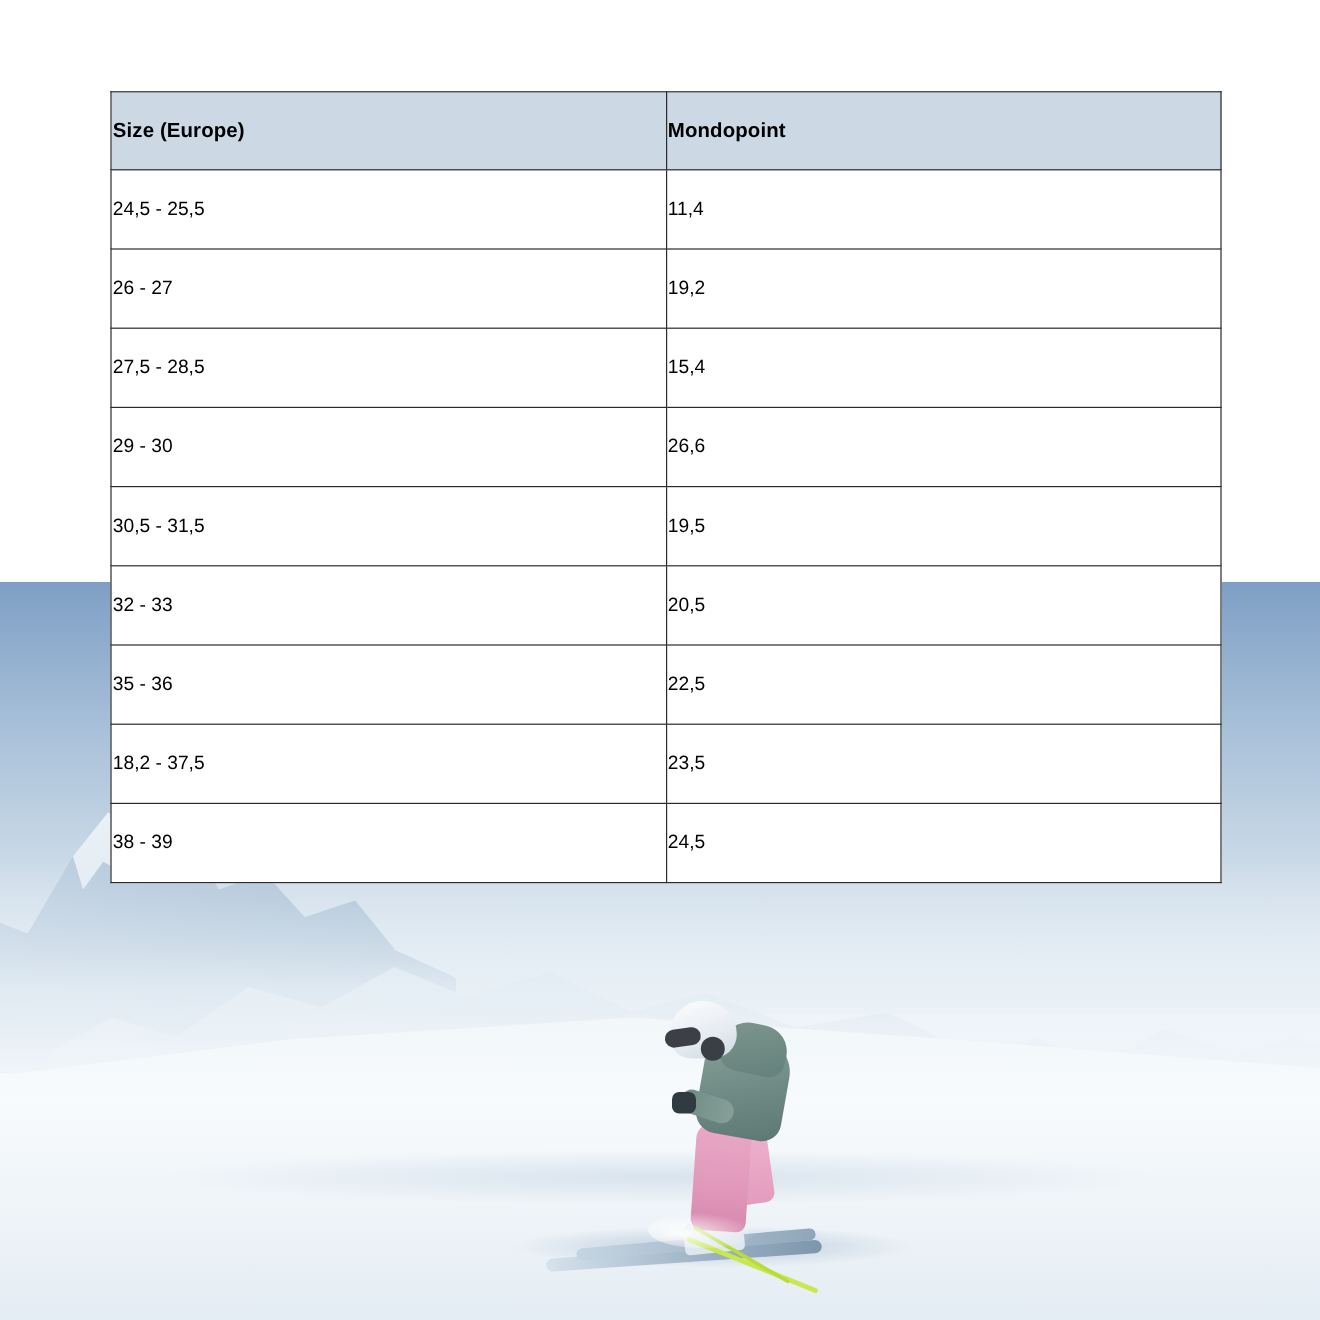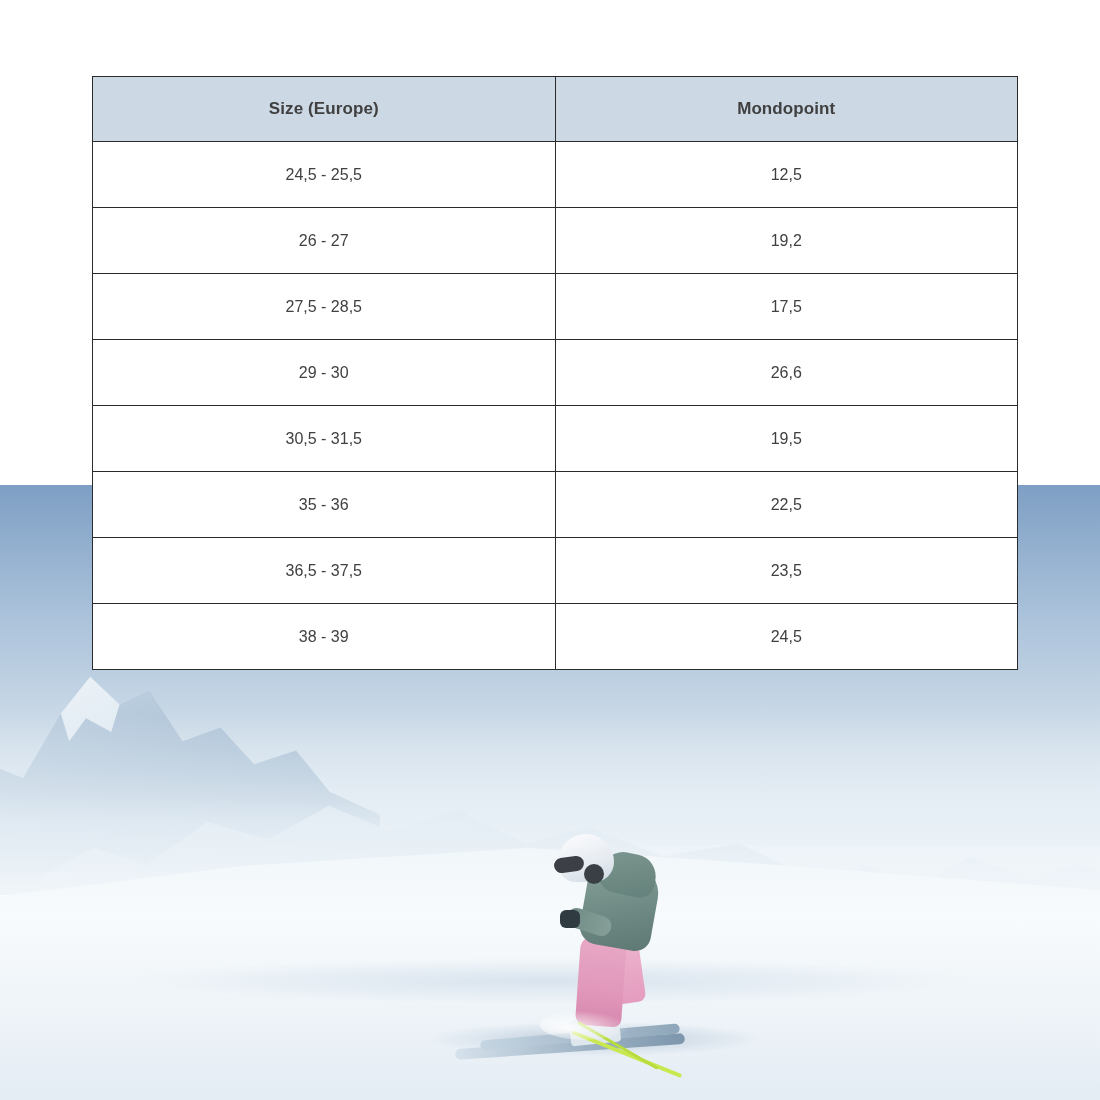--- a/index.html
+++ b/index.html
@@ -233,22 +233,22 @@
   }
   table.size-table {
     width: 100%;
     border-collapse: collapse;
     background: #ffffff;
     table-layout: fixed;
   }
   table.size-table th,
   table.size-table td {
     border: 1px solid #2b2b2b;
-    text-align: center;
-    color: #404040;
+    text-align: left;
+    color: #000000;
   }
   table.size-table th {
     background: #ccd8e4;
     font-size: 17px;
     font-weight: bold;
     height: 62px;
     letter-spacing: .1px;
   }
   table.size-table td {
     background: #ffffff;
@@ -299,44 +299,48 @@
   <table class="size-table">
     <thead>
       <tr>
         <th>Size (Europe)</th>
         <th>Mondopoint</th>
       </tr>
     </thead>
     <tbody>
       <tr>
         <td>24,5 - 25,5</td>
-        <td>12,5</td>
+        <td>11,4</td>
       </tr>
       <tr>
         <td>26 - 27</td>
         <td>19,2</td>
       </tr>
       <tr>
         <td>27,5 - 28,5</td>
-        <td>17,5</td>
+        <td>15,4</td>
       </tr>
       <tr>
         <td>29 - 30</td>
         <td>26,6</td>
       </tr>
       <tr>
         <td>30,5 - 31,5</td>
         <td>19,5</td>
       </tr>
       <tr>
+        <td>32 - 33</td>
+        <td>20,5</td>
+      </tr>
+      <tr>
         <td>35 - 36</td>
         <td>22,5</td>
       </tr>
       <tr>
-        <td>36,5 - 37,5</td>
+        <td>18,2 - 37,5</td>
         <td>23,5</td>
       </tr>
       <tr>
         <td>38 - 39</td>
         <td>24,5</td>
       </tr>
     </tbody>
   </table>
 </div>
 

